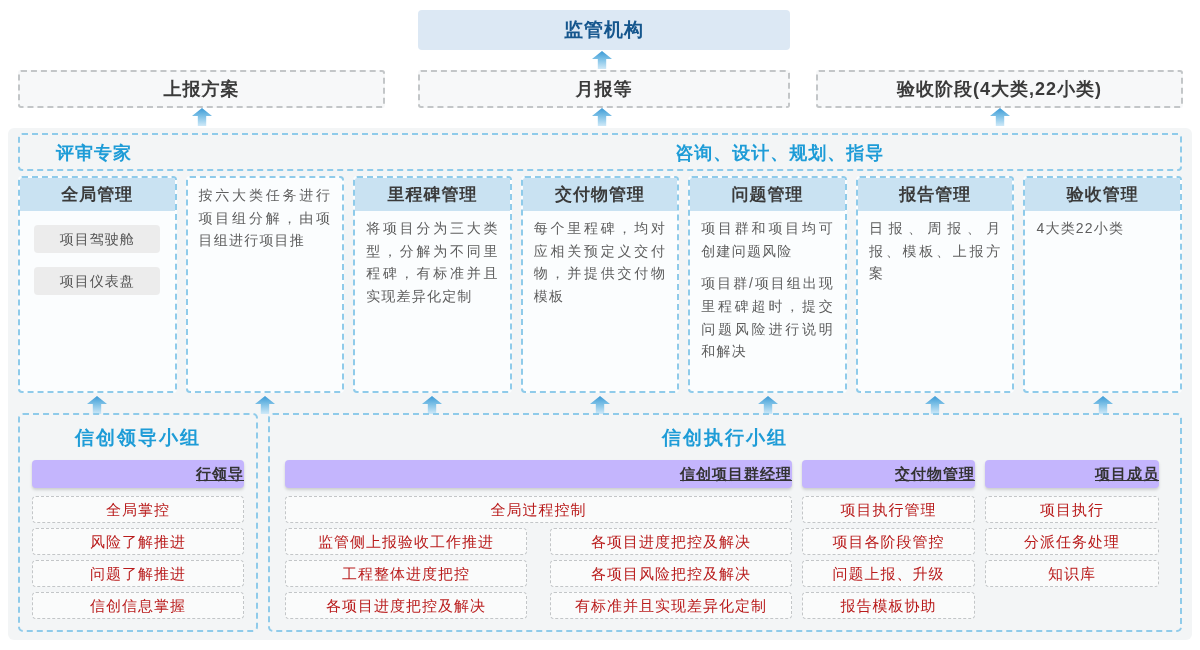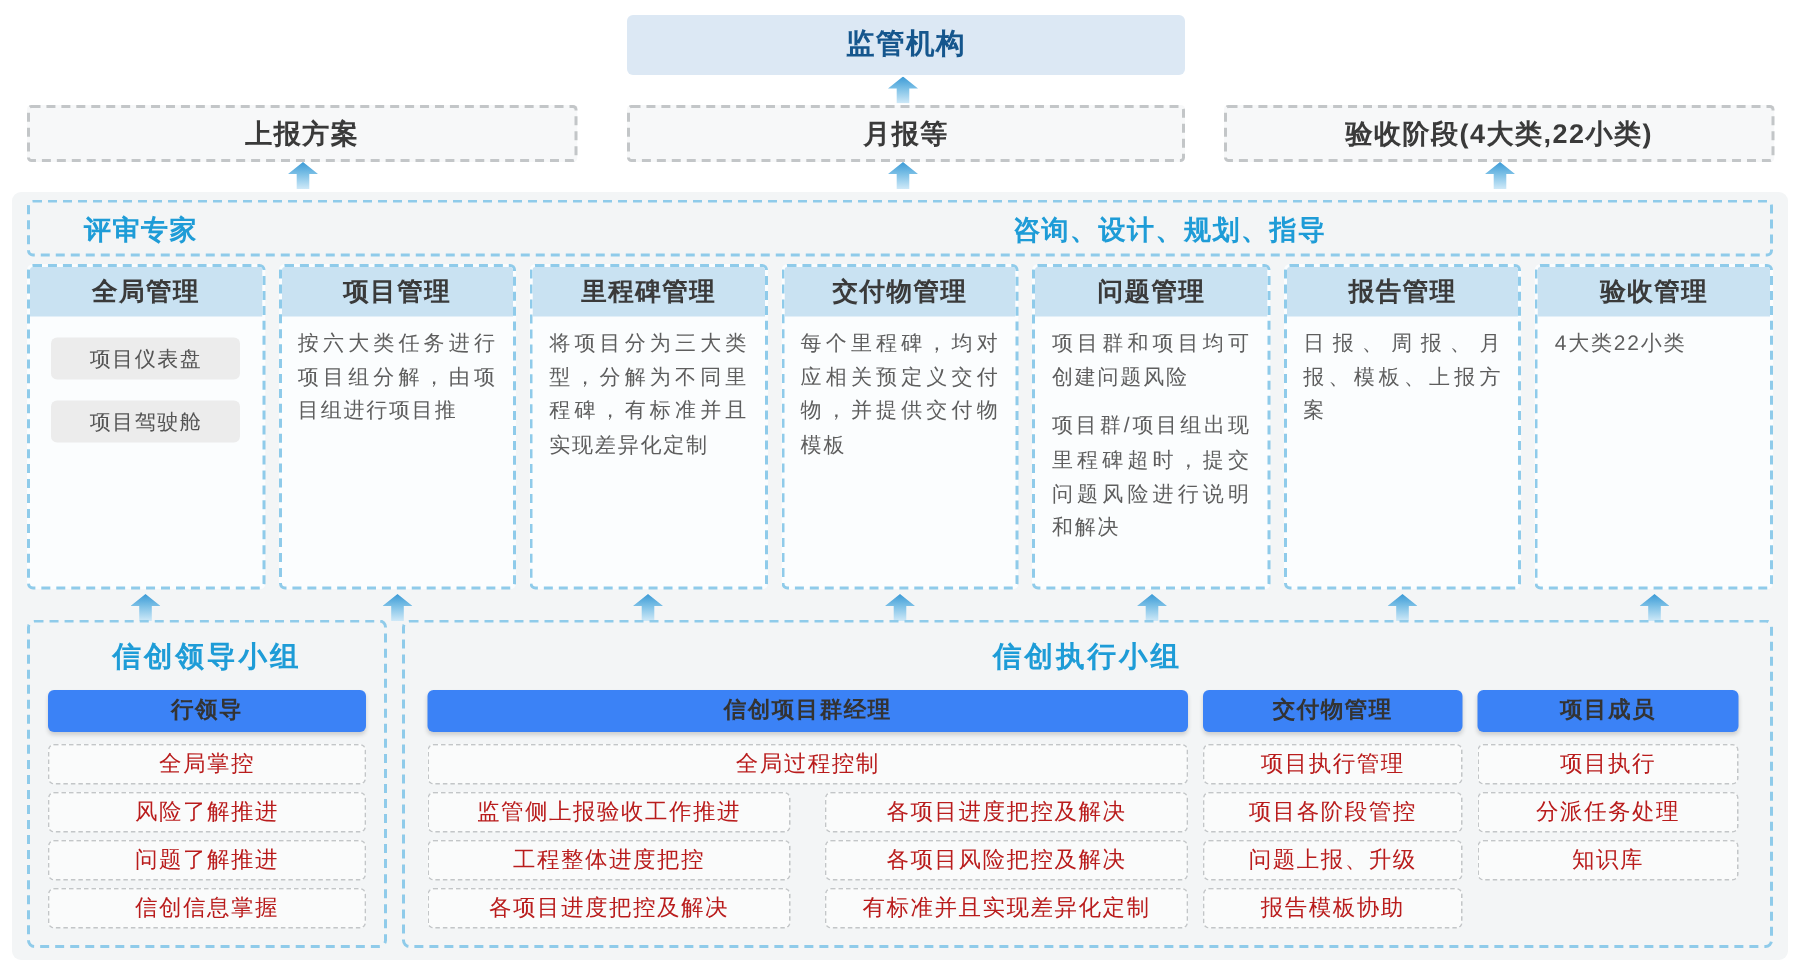--- a/index.html
+++ b/index.html
@@ -72,24 +72,24 @@
   .grp-title {
     position:absolute; top:10px; left:0; right:0; text-align:center;
     color:#1e9cd7; font-size:19px; font-weight:bold; letter-spacing:2px;
   }
   .g1-body { position:absolute; top:45px; left:12px; right:12px; }
   .sec { position:absolute; top:45px; }
   .sec1 { left:15px;  width:507px; }
   .sec2 { left:532px; width:173px; }
   .sec3 { left:715px; width:174px; }
   .role {
-    height:28px; background:#3b82f6; border-radius:4px;
+    height:28px; background:#c4b5fd; border-radius:4px;
     box-shadow:0 2px 3px rgba(0,0,0,0.16);
-    color:#333; font-size:15px; font-weight:bold; text-align:center; line-height:28px;
-    margin-bottom:8px; letter-spacing:1px;
+    color:#333; font-size:15px; font-weight:bold; text-align:right; line-height:28px;
+    margin-bottom:8px; letter-spacing:1px;text-decoration:underline;
   }
   .ditem {
     height:27px; background:#fafbfb; border:1px dashed #c3c6c8; border-radius:4px;
     color:#b91c1c; font-size:15px; text-align:center; line-height:25px;
     margin-top:5px; letter-spacing:1px;
   }
   .duo { display:flex; gap:23px; margin-top:5px; }
   .duo .ditem { flex:1; margin-top:0; }
 </style>
 </head>
@@ -111,25 +111,24 @@
   <div class="platform">
 
     <div class="platform-header">
       <span class="blue-label experts">评审专家</span>
       <span class="blue-label advisory">咨询、设计、规划、指导</span>
     </div>
 
     <div class="cols">
       <div class="col">
         <div class="col-head">全局管理</div>
+        <div class="chip">项目驾驶舱</div>
         <div class="chip">项目仪表盘</div>
-        <div class="chip">项目驾驶舱</div>
-      </div>
-      <div class="col">
-        <div class="col-head">项目管理</div>
+      </div>
+      <div class="col">
         <div class="col-body">
             <p>按六大类任务进行项目组分解，由项目组进行项目推</p>
           </div>
       </div>
       <div class="col">
         <div class="col-head">里程碑管理</div>
         <div class="col-body">
             <p>将项目分为三大类型，分解为不同里程碑，有标准并且实现差异化定制</p>
           </div>
       </div>

